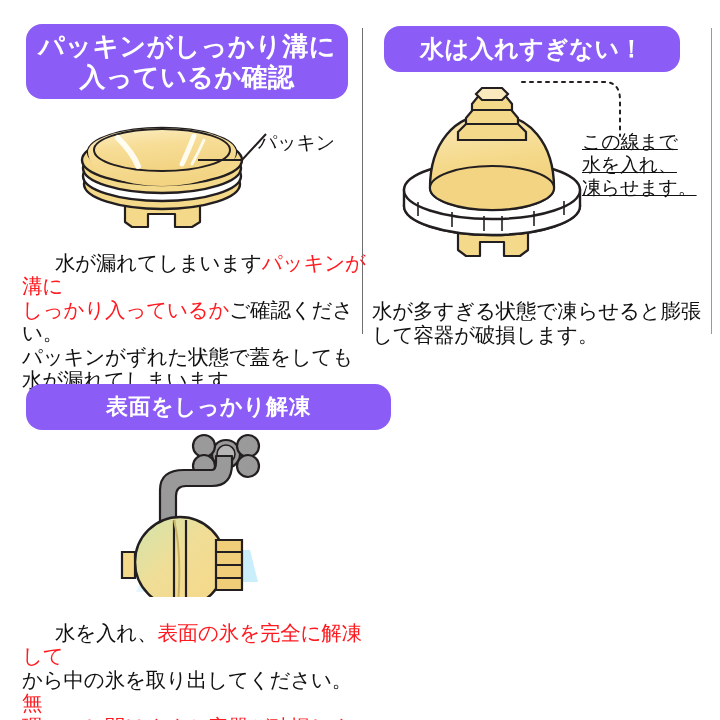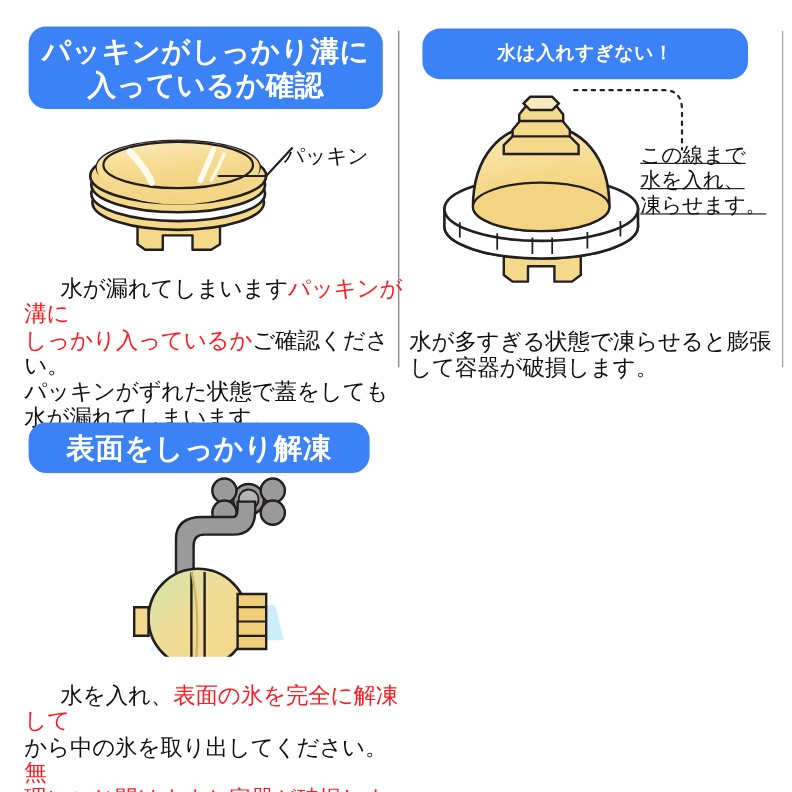--- a/index.html
+++ b/index.html
@@ -44,44 +44,44 @@
     left: 711px;
     top: 28px;
     width: 1px;
     height: 306px;
     background: #9a9a9a;
   }
 
   
   .pill {
     position: absolute;
-    background: #3b82f6;
+    background: #8b5cf6;
     border-radius: 16px;
     color: #ffffff;
     display: flex;
     align-items: center;
     justify-content: center;
     text-align: center;
     font-weight: bold;
     letter-spacing: 0.5px;
     line-height: 1.18;
     box-sizing: border-box;
   }
   #pill-1 {
     left: 8px; top: 0; width: 322px; height: 75px;
     font-size: 26px;
     padding: 0 6px;
   }
   #pill-2 {
     left: 14px; top: 2px; width: 296px; height: 46px;
-    font-size: 17px;
+    font-size: 24px;
   }
   #pill-3 {
-    left: 8px; top: 0; width: 310px; height: 46px;
-    font-size: 26px;
+    left: 8px; top: 0; width: 365px; height: 46px;
+    font-size: 22px;
   }
 
   
   .body-text {
     position: absolute;
     font-size: 20.5px;
     line-height: 23.5px;
     color: #111111;
     letter-spacing: -0.2px;
     white-space: pre-wrap;

